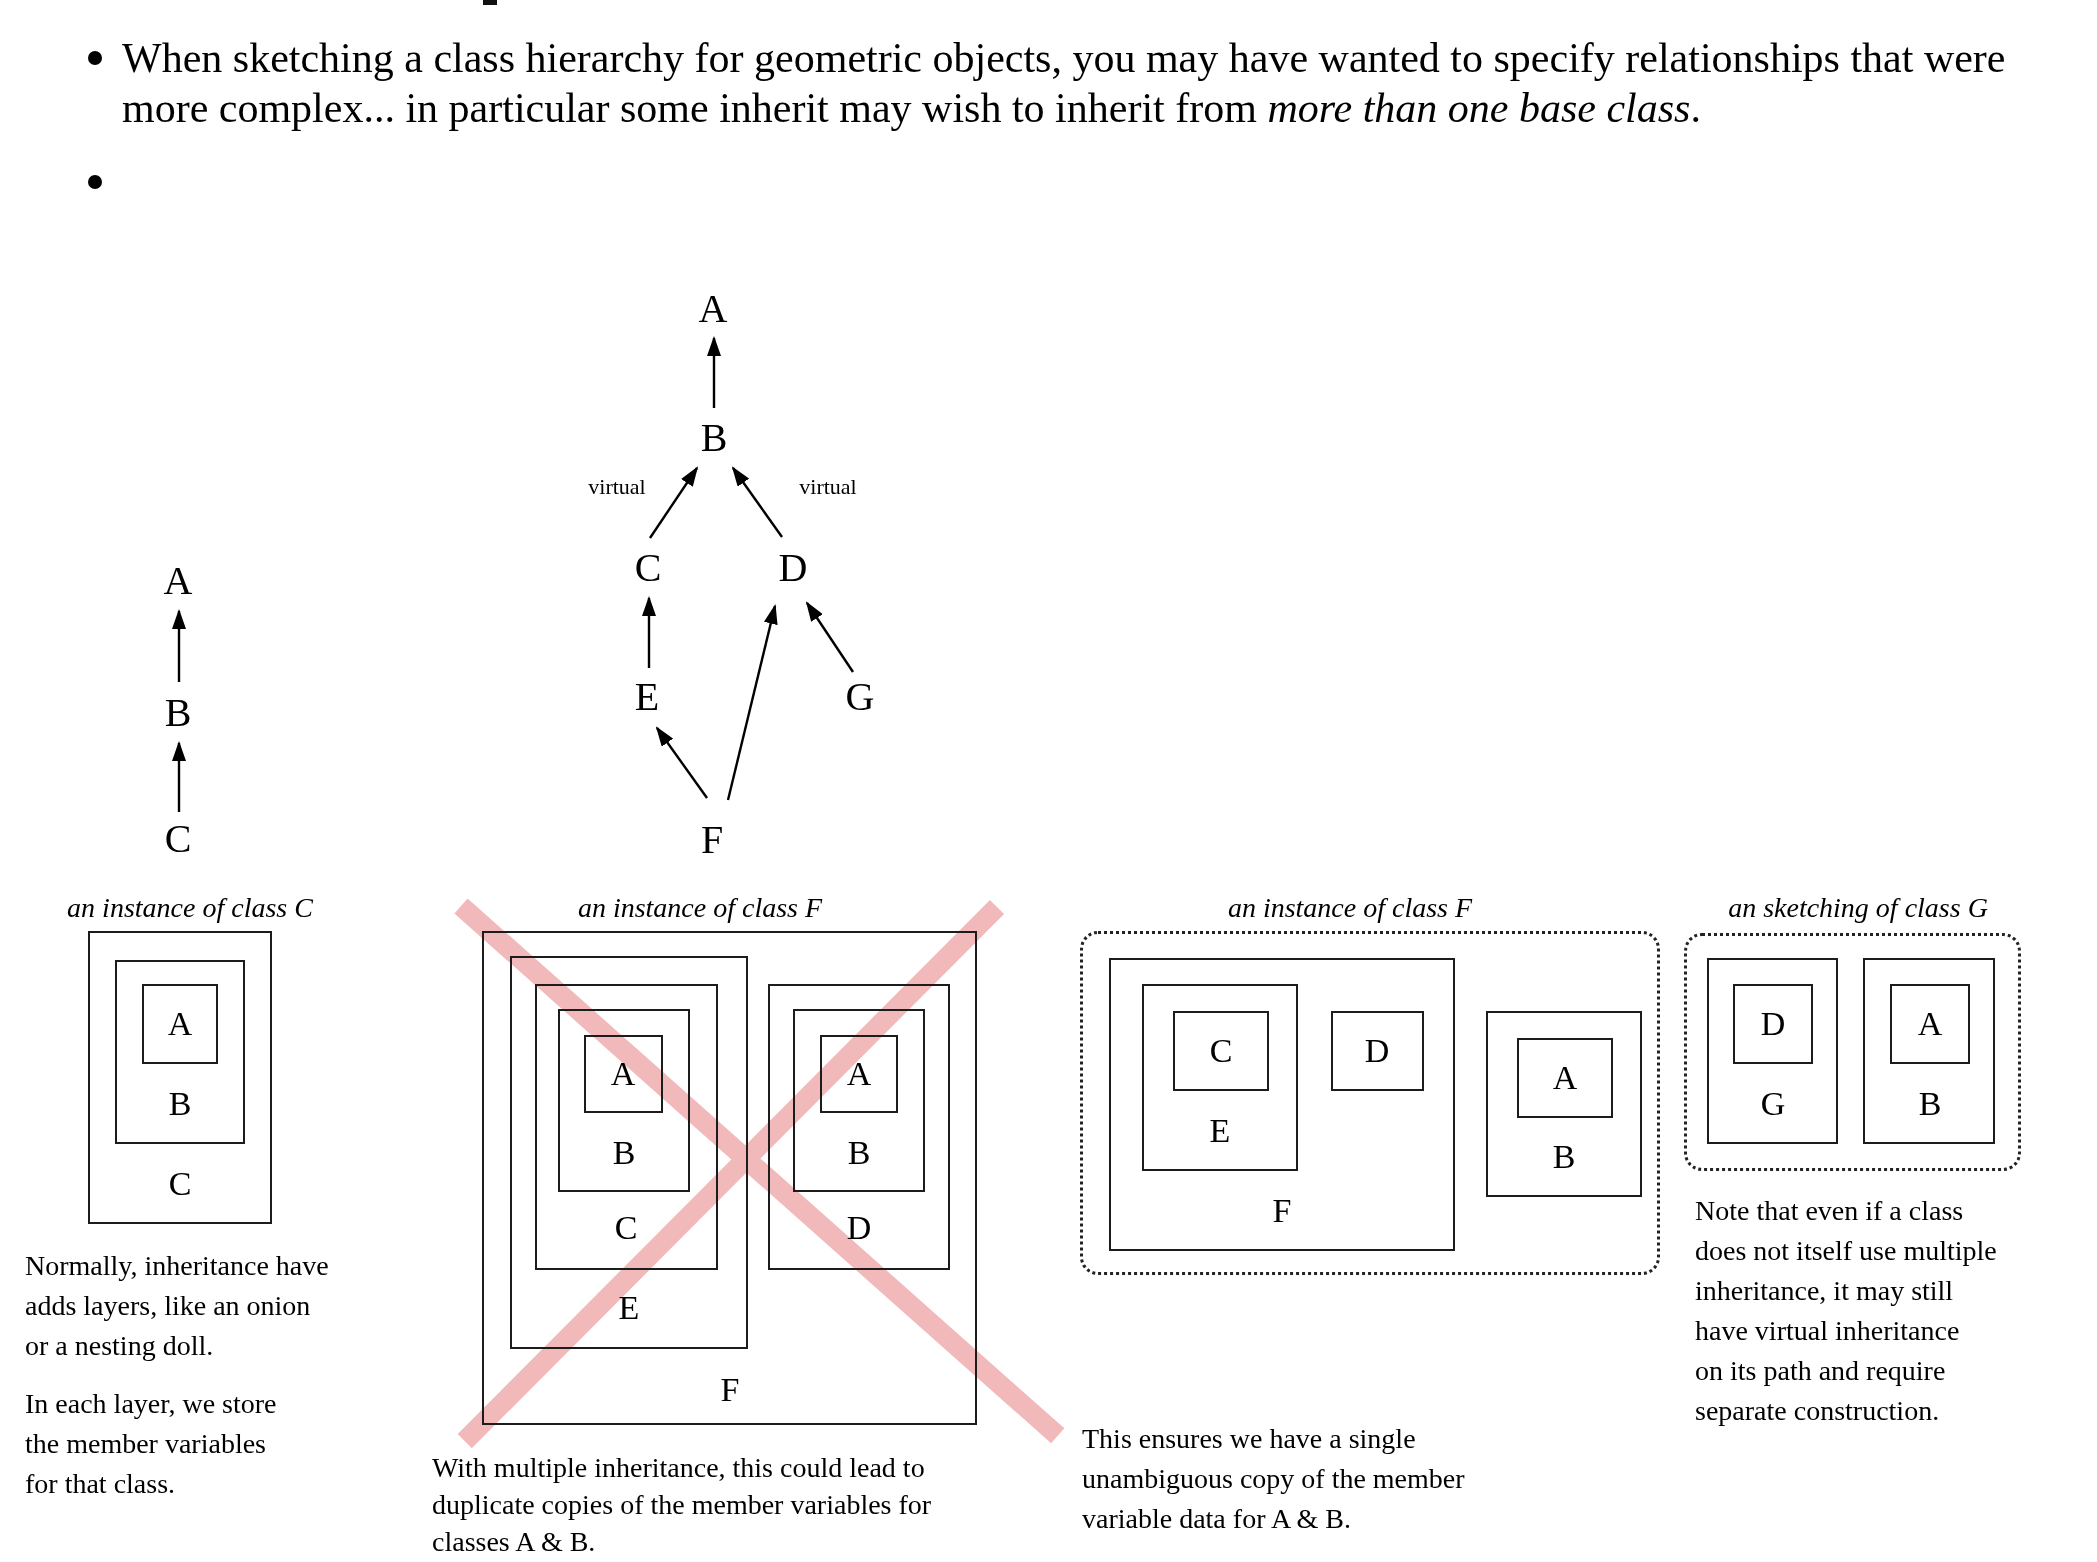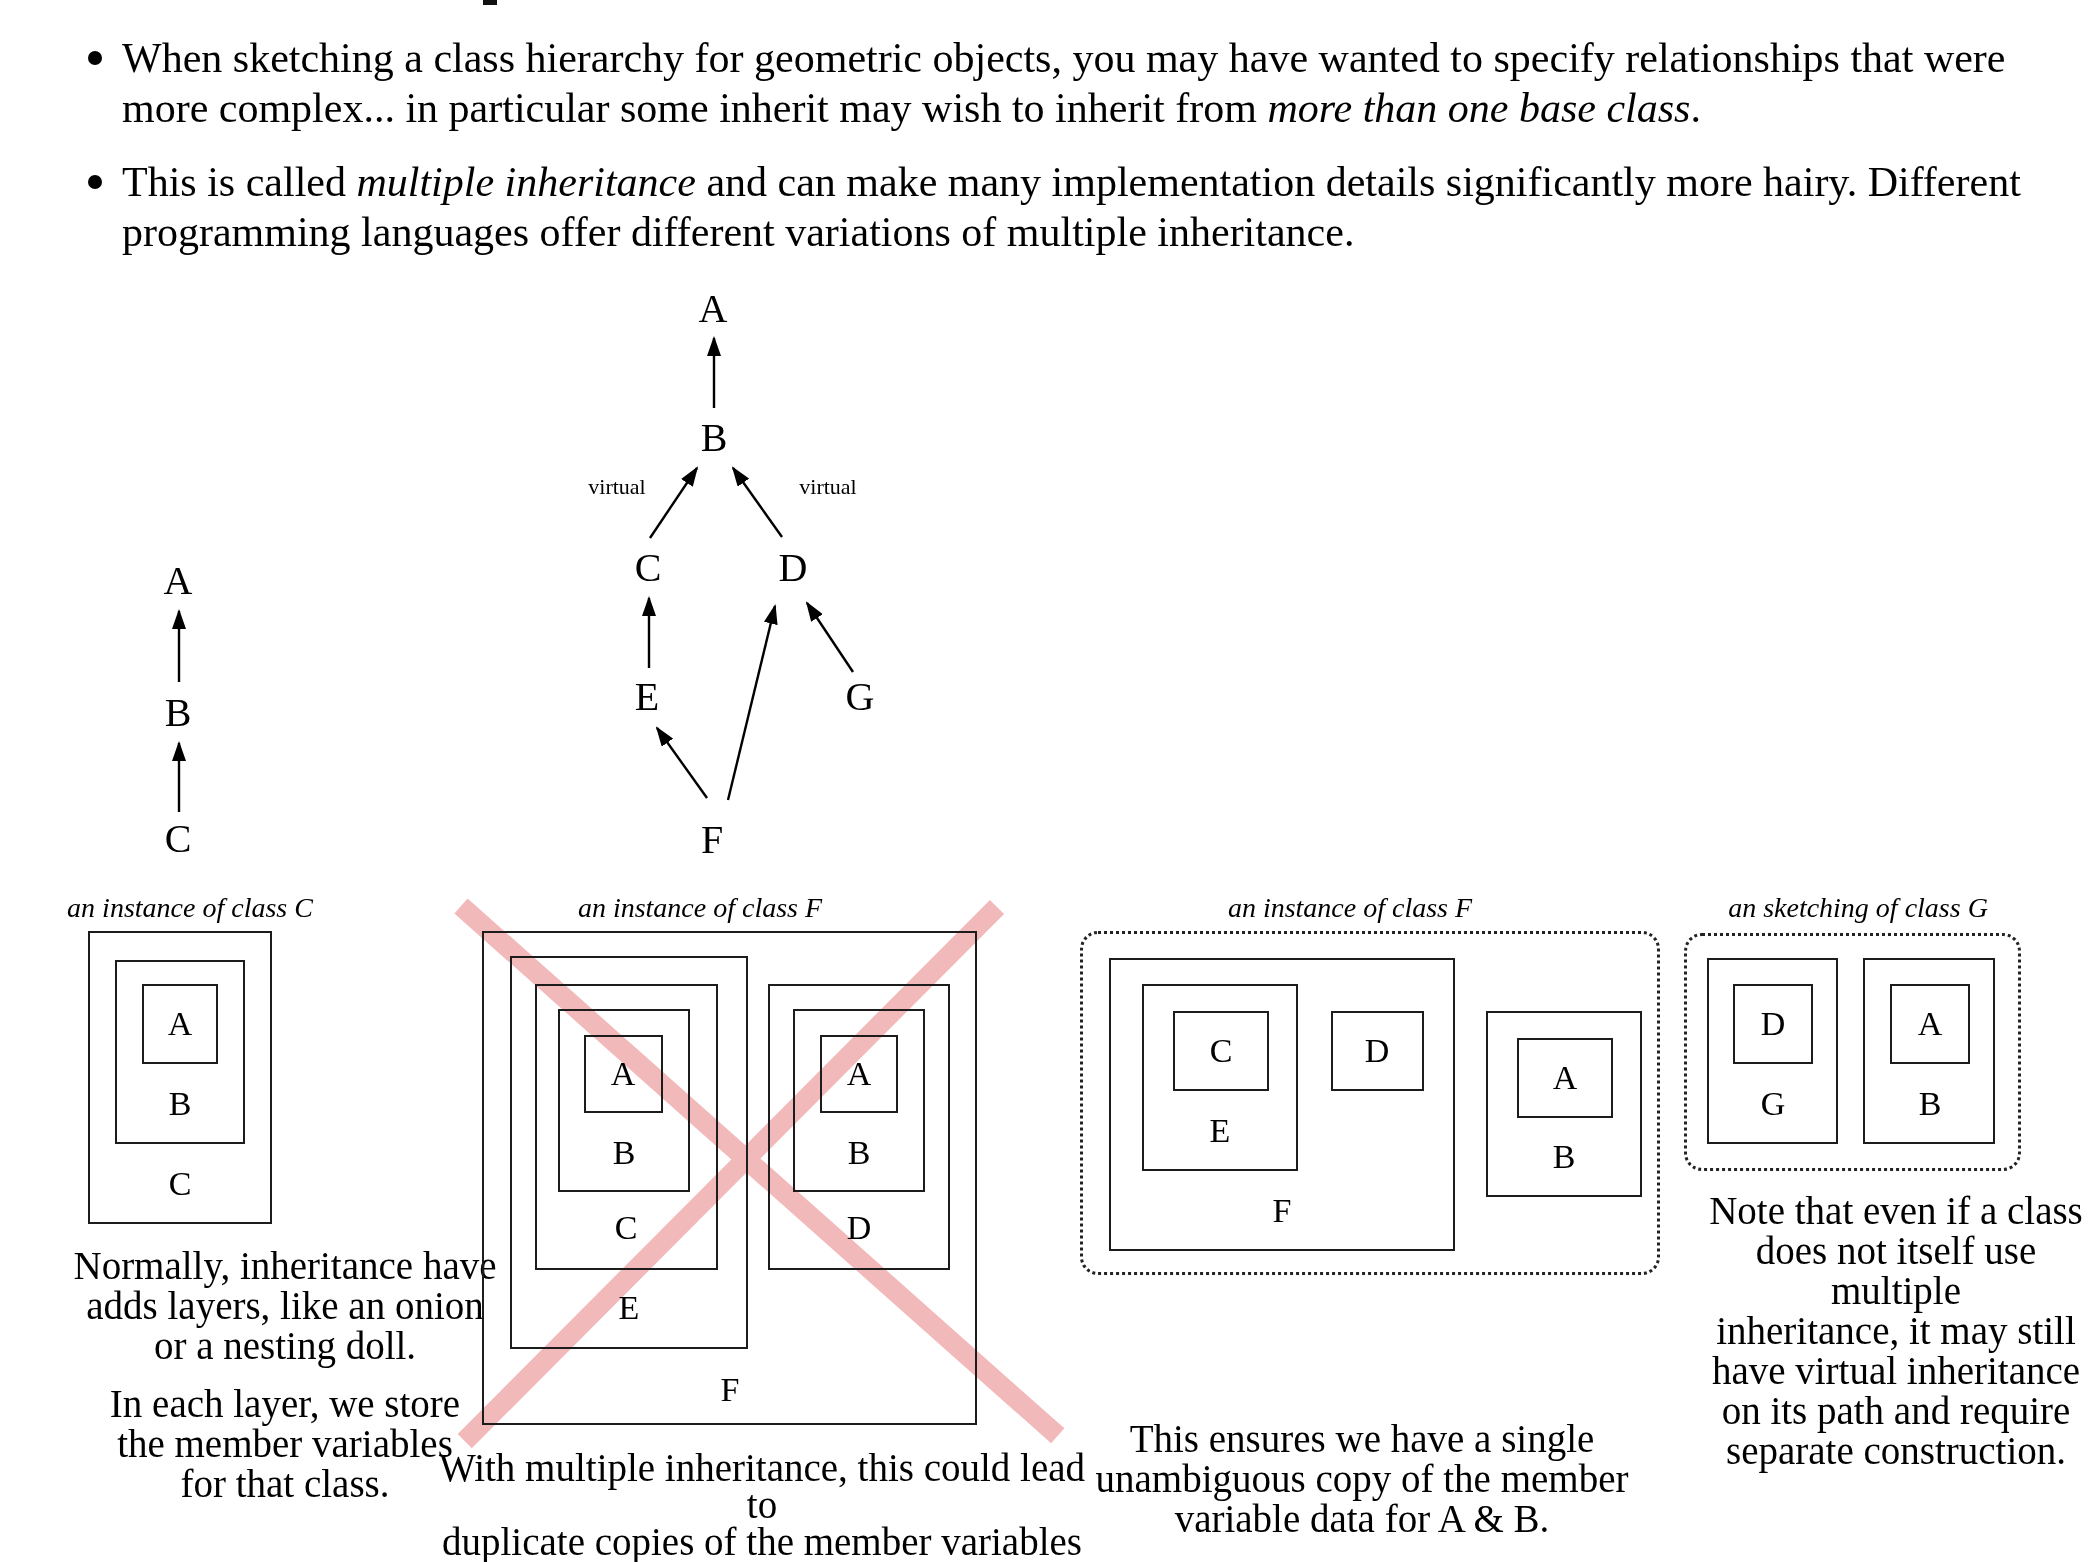--- a/index.html
+++ b/index.html
@@ -9,36 +9,35 @@
   .bullet-text{position:absolute;left:122px;width:1972px;font-size:42px;line-height:50px;}
   .bullet-text em{font-style:italic;}
   .dot{position:absolute;width:14px;height:14px;border-radius:50%;background:#000;}
   .arrows{position:absolute;left:0;top:0;z-index:3;pointer-events:none;}
   .node{position:absolute;transform:translate(-50%,-50%);font-size:40px;white-space:nowrap;z-index:2;}
   .vlabel{position:absolute;transform:translate(-50%,-50%);font-size:22px;white-space:nowrap;}
   .ititle{position:absolute;transform:translate(-50%,-50%);font-style:italic;font-size:28px;white-space:nowrap;}
   .box{position:absolute;border:2px solid #1c1c1c;background:transparent;box-sizing:border-box;z-index:2;}
   .dbox{position:absolute;border:3px dotted #222;border-radius:18px;background:transparent;box-sizing:border-box;z-index:1;}
   .plbl{position:absolute;transform:translate(-50%,-50%);font-size:34px;white-space:nowrap;z-index:2;}
-  .cap{position:absolute;font-size:39px;line-height:40px;white-space:pre-line;text-align:center;}
+  .cap{position:absolute;font-size:28px;line-height:40px;white-space:pre-line;}
   .cap2{line-height:37px;}
   .cross-line{position:absolute;height:20px;transform-origin:0 10px;z-index:0;}
 </style>
 </head>
 <body>
 
 <div class="page">
 
   <div class="frag" style="left:483px;top:0;width:14px;height:5px;"></div>
 
   <div class="dot" style="left:88px;top:51px;"></div>
   <div class="bullet-text" style="top:33px;"><span>When sketching a class hierarchy for geometric objects, you may have wanted to specify relationships that were more complex... in particular some inherit may wish to inherit from </span><em>more than one base class</em><span>.</span></div>
 
   <div class="dot" style="left:88px;top:175px;"></div>
-  <div class="bullet-text" style="top:157px;"><span>This is called </span><em>multiple inheritance</em><span> and can make many implementation details significantly more hairy.  Different programming languages offer different variations of multiple inheritance.</span></div>
 
   <svg class="arrows" width="2097" height="1562" viewBox="0 0 2097 1562">
     <defs>
       <marker id="ah" viewBox="0 0 20 14" refX="18" refY="7" markerWidth="20" markerHeight="14" orient="auto" markerUnits="userSpaceOnUse">
         <path d="M0,0 L20,7 L0,14 Z" fill="#000"></path>
       </marker>
     </defs>
     <g stroke="#000" stroke-width="2.4" fill="none">
       <line x1="179" y1="682" x2="179" y2="611" marker-end="url(#ah)"></line>
       <line x1="179" y1="812" x2="179" y2="743" marker-end="url(#ah)"></line>

